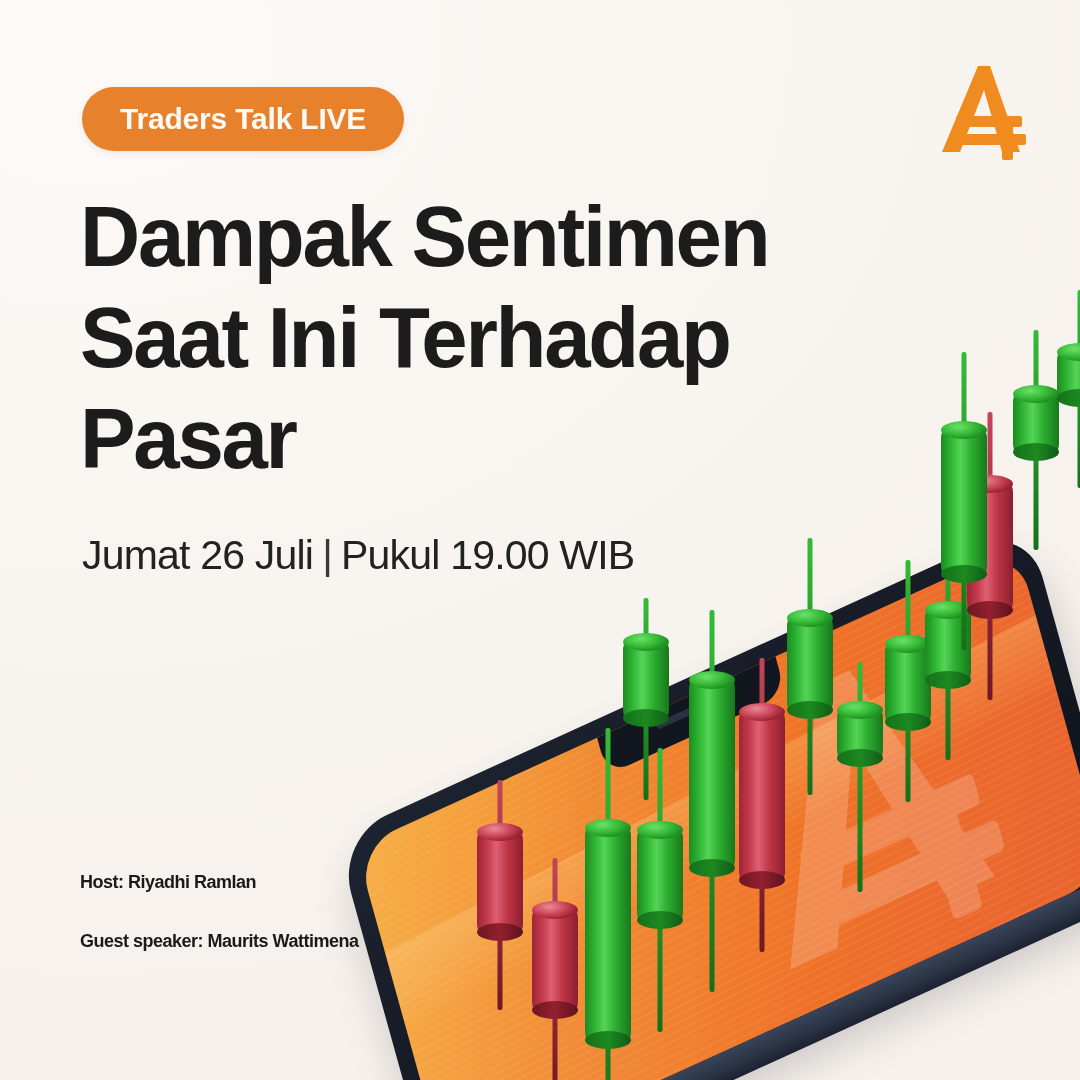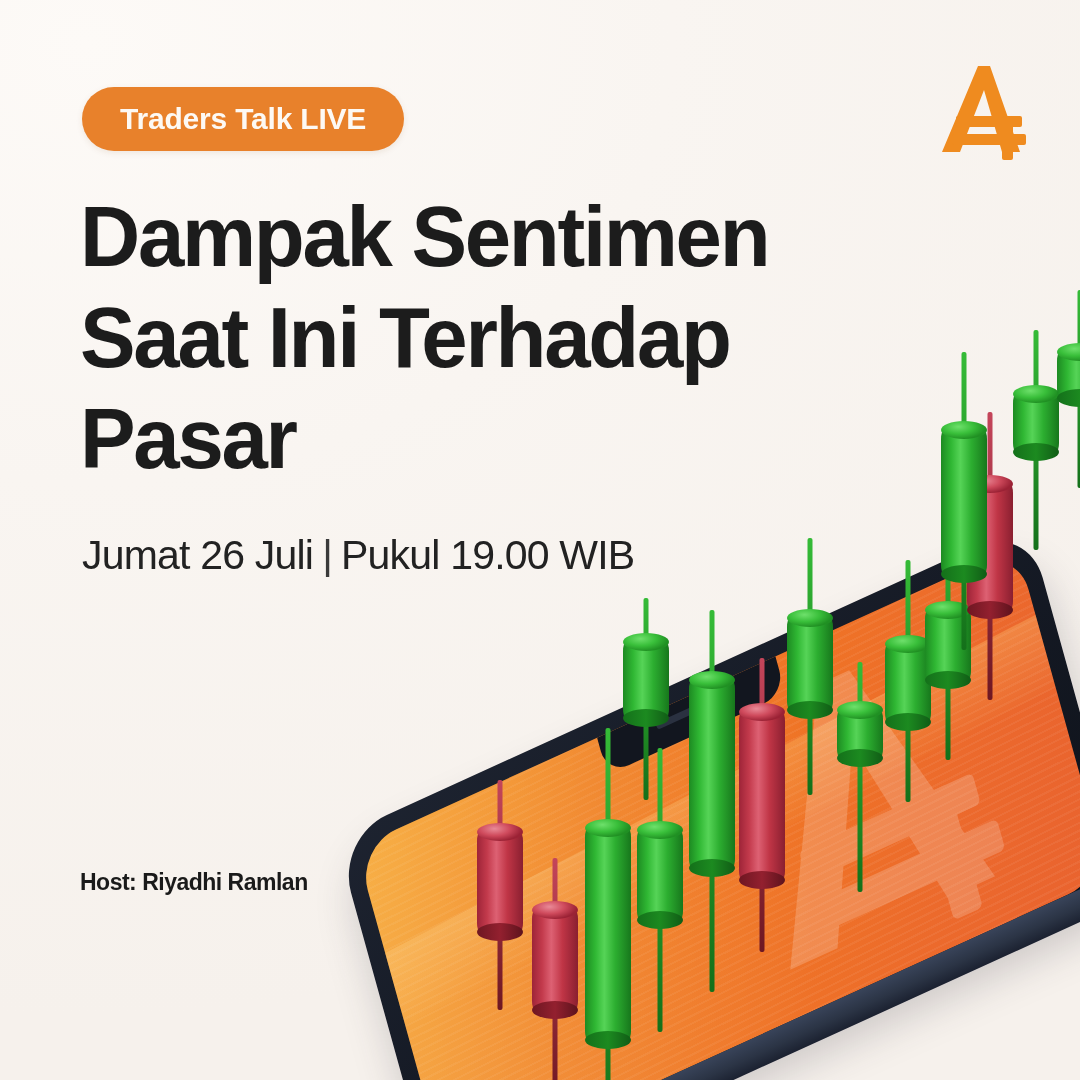--- a/index.html
+++ b/index.html
@@ -94,21 +94,21 @@
   .credits {
     position: absolute;
     left: 80px;
     top: 866px;
     z-index: 40;
   }
   .credit-block { margin-bottom: 26px; }
   .credit-block:last-child { margin-bottom: 0; }
   .credit-name {
     color: #1a1a1a;
-    font-size: 23px;
+    font-size: 18px;
     font-weight: 700;
     letter-spacing: -0.5px;
     line-height: 33px;
     white-space: nowrap;
   }
   .credit-role {
     color: #262626;
     font-size: 23px;
     font-weight: 400;
     letter-spacing: -0.3px;
@@ -425,16 +425,17 @@
           </div>
         </div>
       </div>
   </div>
 
   <div class="credits">
     <div class="credit-block">
       <div class="credit-name">Host: Riyadhi Ramlan</div>
     </div>
     <div class="credit-block">
+      <div class="credit-name">Guest speaker: Maurits Wattimena</div>
     </div>
   </div>
 
 </div>
 
 </body></html>

